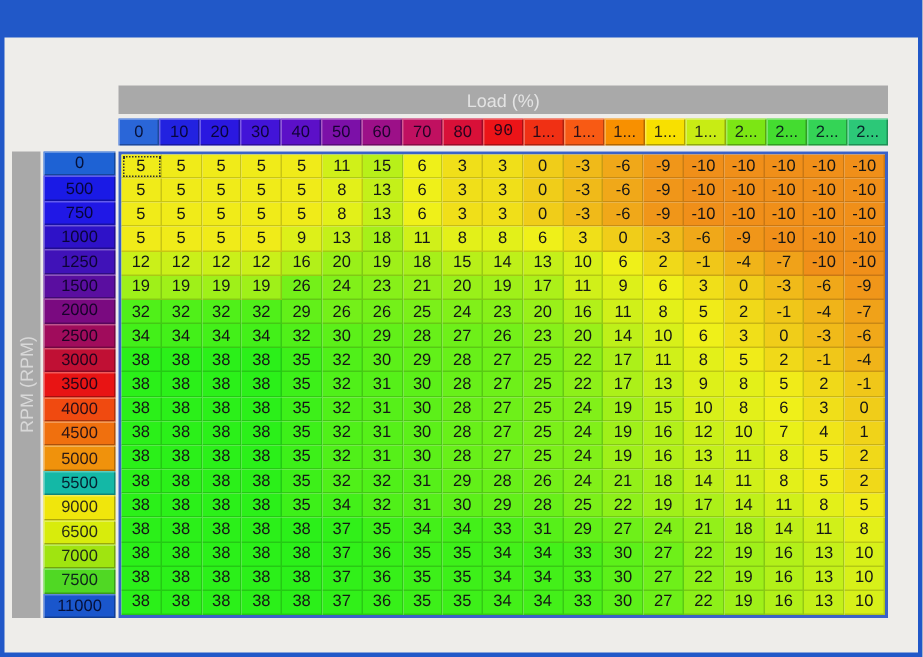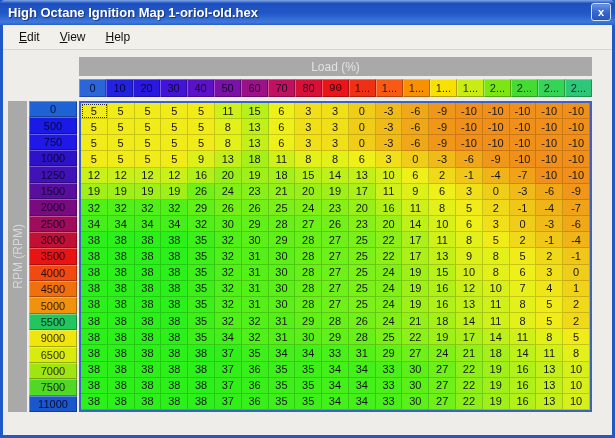--- a/index.html
+++ b/index.html
@@ -32,30 +32,21 @@
   .grid{position:absolute;left:76px;top:76px;width:513px;height:311px;border:2px solid #3a62c8;background:#fff;
     display:grid;grid-template-columns:repeat(19,1fr);grid-template-rows:repeat(19,1fr);}
   .cell{display:flex;align-items:center;justify-content:center;font-size:11px;color:#161616;
     border-right:1px solid rgba(0,0,0,.16);border-bottom:1px solid rgba(0,0,0,.16);overflow:hidden;}
   .cell.selected{outline:1px dotted #303030;outline-offset:-2px;}
 </style>
 </head>
 <body>
 
 <div class="window">
-  <div class="titlebar">
-    <div class="title-text">High Octane Ignition Map 1-oriol-old.hex</div>
-    <div class="close-btn">x</div>
-  </div>
   <div class="body">
-    <div class="menubar">
-        <div class="menu-item"><u>E</u>dit</div>
-        <div class="menu-item"><u>V</u>iew</div>
-        <div class="menu-item"><u>H</u>elp</div>
-      </div>
     <div class="axis-bar load-bar">
       <span>Load (%)</span>
     </div>
     <div class="col-headers">
         <div class="hcell" style="background: rgb(42, 102, 216);">0</div>
         <div class="hcell" style="background: rgb(34, 34, 224);">10</div>
         <div class="hcell" style="background: rgb(42, 24, 224);">20</div>
         <div class="hcell" style="background: rgb(66, 20, 216);">30</div>
         <div class="hcell" style="background: rgb(92, 16, 200);">40</div>
         <div class="hcell" style="background: rgb(124, 16, 168);">50</div>
@@ -83,21 +74,21 @@
         <div class="hcell" style="background: rgb(46, 18, 200);">1000</div>
         <div class="hcell" style="background: rgb(64, 18, 184);">1250</div>
         <div class="hcell" style="background: rgb(90, 14, 160);">1500</div>
         <div class="hcell" style="background: rgb(122, 10, 128);">2000</div>
         <div class="hcell" style="background: rgb(160, 12, 92);">2500</div>
         <div class="hcell" style="background: rgb(192, 16, 52);">3000</div>
         <div class="hcell" style="background: rgb(232, 20, 20);">3500</div>
         <div class="hcell" style="background: rgb(240, 74, 16);">4000</div>
         <div class="hcell" style="background: rgb(240, 112, 14);">4500</div>
         <div class="hcell" style="background: rgb(240, 146, 12);">5000</div>
-        <div class="hcell" style="background: #22c55e;">5500</div>
+        <div class="hcell" style="background: #14b8a6;">5500</div>
         <div class="hcell" style="background: rgb(240, 230, 12);">9000</div>
         <div class="hcell" style="background: rgb(216, 236, 12);">6500</div>
         <div class="hcell" style="background: rgb(160, 228, 16);">7000</div>
         <div class="hcell" style="background: rgb(80, 216, 36);">7500</div>
         <div class="hcell" style="background: rgb(26, 86, 204);">11000</div>
       </div>
     <div class="grid">
         <div class="cell selected" style="background: rgb(240, 235, 25);">5</div>
         <div class="cell" style="background: rgb(240, 235, 25);">5</div>
         <div class="cell" style="background: rgb(240, 235, 25);">5</div>

